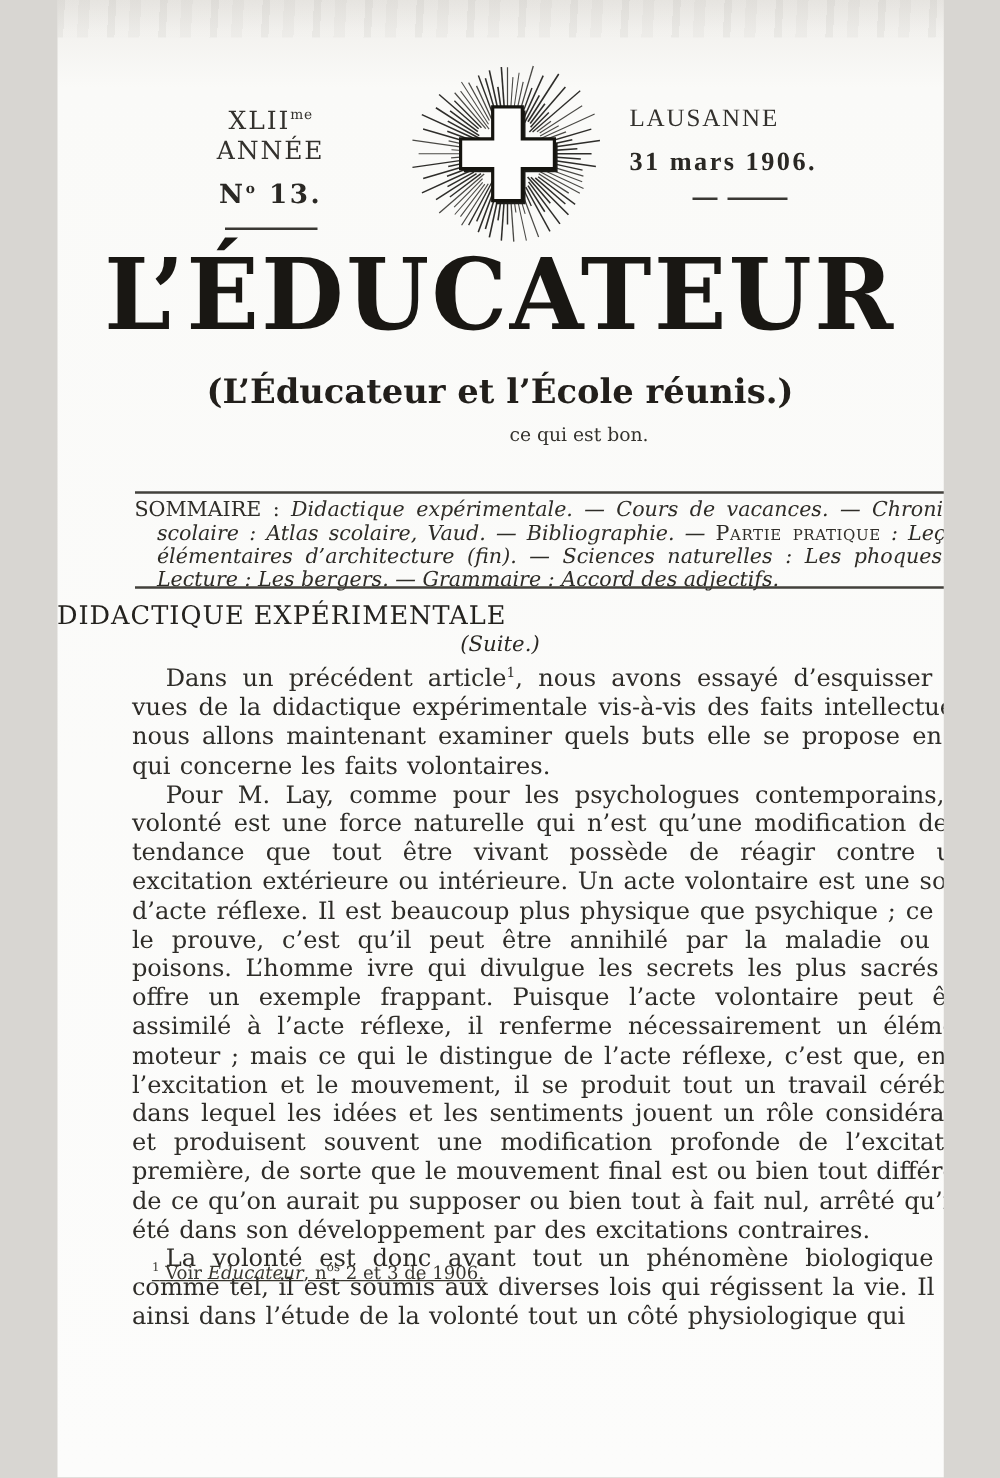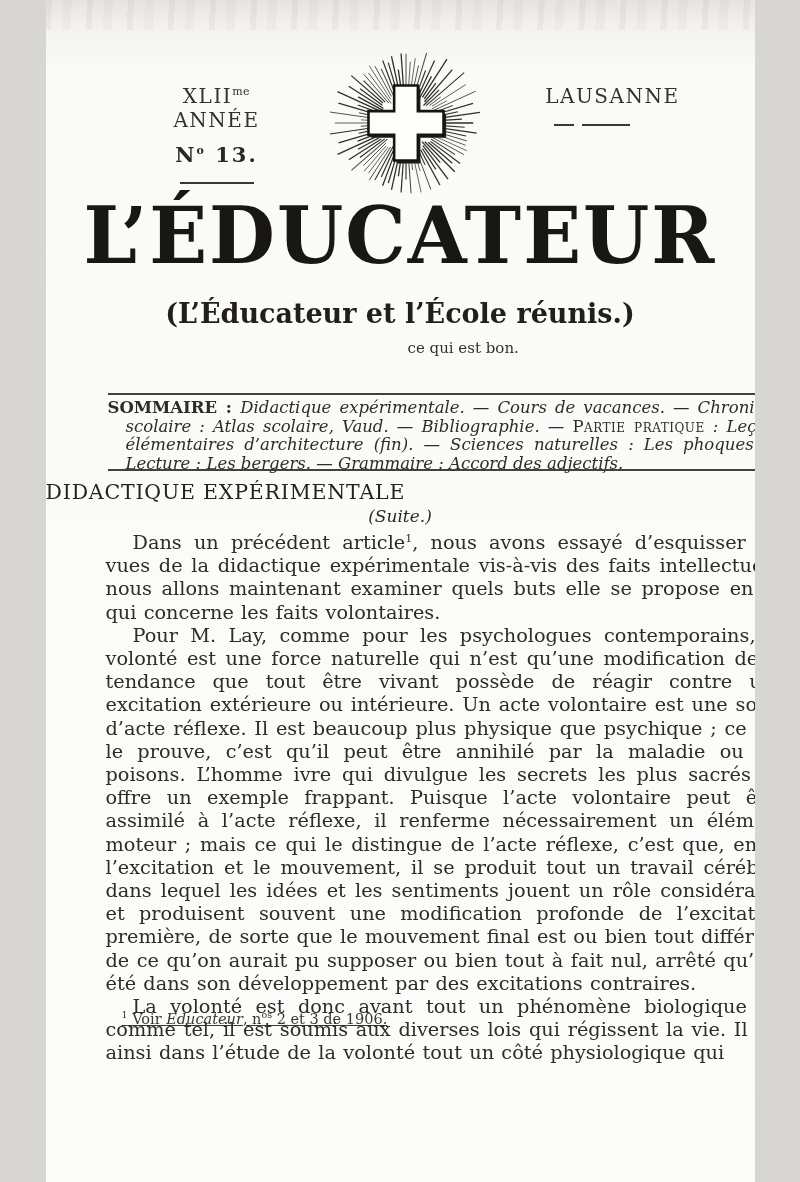--- a/index.html
+++ b/index.html
@@ -23,21 +23,22 @@
     opacity: 0.55;
   }
 
   
   .hdr-left {
     position: absolute; top: 84px; left: 96px; width: 150px;
     text-align: center;
   }
   .hdr-right {
     position: absolute; top: 84px; left: 458px; width: 176px;
-    text-align: right;
+    text-align: left;
+    font-family: Liberation Serif, serif;
   }
   .hdr-line1 { font-size: 20px; letter-spacing: 1.5px; color: #33312d; }
   .hdr-line1 sup { font-size: 11px; letter-spacing: 0.5px; }
   .hdr-line2 { font-size: 21px; font-weight: bold; margin-top: 10px; letter-spacing: 2px; color: #2a2824; }
   .hdr-line2 sup { font-size: 11px; }
   .hdr-rule { height: 2px; background: #3a3834; width: 74px; margin: 15px auto 0; }
   .hdr-rule-double { margin-top: 16px; display: flex; justify-content: center; gap: 8px; }
   .hdr-rule-double i { display: block; height: 2px; background: #3a3834; }
   .hdr-rule-double .seg-a { width: 20px; }
   .hdr-rule-double .seg-b { width: 48px; }
@@ -66,21 +67,21 @@
   
   .rule { position: absolute; left: 62px; width: 678px; height: 2px; background: #43413c; }
   .rule-top { top: 393px; }
   .rule-bottom { top: 469px; }
   .sommaire {
     position: absolute; top: 399px; left: 62px; width: 678px;
     font-size: 16.5px; line-height: 18.6px; text-align: justify;
     padding-left: 18px; text-indent: -18px; box-sizing: border-box;
     color: #2e2c27;
   }
-  .sommaire .label { font-weight: bold; font-style: normal; }
+  .sommaire .label { font-weight: normal; font-style: normal; }
   .sommaire .it { font-style: italic; }
   .sommaire .sc { font-style: normal; font-variant: small-caps; letter-spacing: 0.5px; }
 
   
   .art-title {
     position: absolute; top: 480px; left: 0; width: 100%;
     font-size: 20.5px; letter-spacing: 0.8px; color: #24221e;
   }
   .art-sub {
     position: absolute; top: 506px; left: 0; width: 100%;
@@ -205,20 +206,21 @@
           <line x1="-4.2" y1="-29.2" x2="-7.8" y2="-54.1" stroke="#2e2d2a" stroke-width="1.30"></line>
           <line x1="-2.2" y1="-30.9" x2="-5.0" y2="-70.3" stroke="#2e2d2a" stroke-width="1.29"></line>
         </g>
       <path d="M -12 -38 H 12 V -12 H 38 V 12 H 12 V 38 H -12 V 12 H -38 V -12 H -12 Z" transform="translate(2.6,3)" fill="#1d1c19"></path>
       <path d="M -12 -38 H 12 V -12 H 38 V 12 H 12 V 38 H -12 V 12 H -38 V -12 H -12 Z" fill="#fdfdfc" stroke="#15140f" stroke-width="2.6"></path>
     </svg>
   </div>
 
   <div class="hdr-right">
     <div class="hdr-line1">LAUSANNE</div>
+    <div class="hdr-line2">31 mars 1906.</div>
     <div class="hdr-rule-double">
         <i class="seg-a"></i>
         <i class="seg-b"></i>
       </div>
   </div>
 
   <div class="masthead">L’ÉDUCATEUR</div>
   <div class="mast-sub">(L’Éducateur et l’École réunis.)</div>
 
   <div class="motto">

